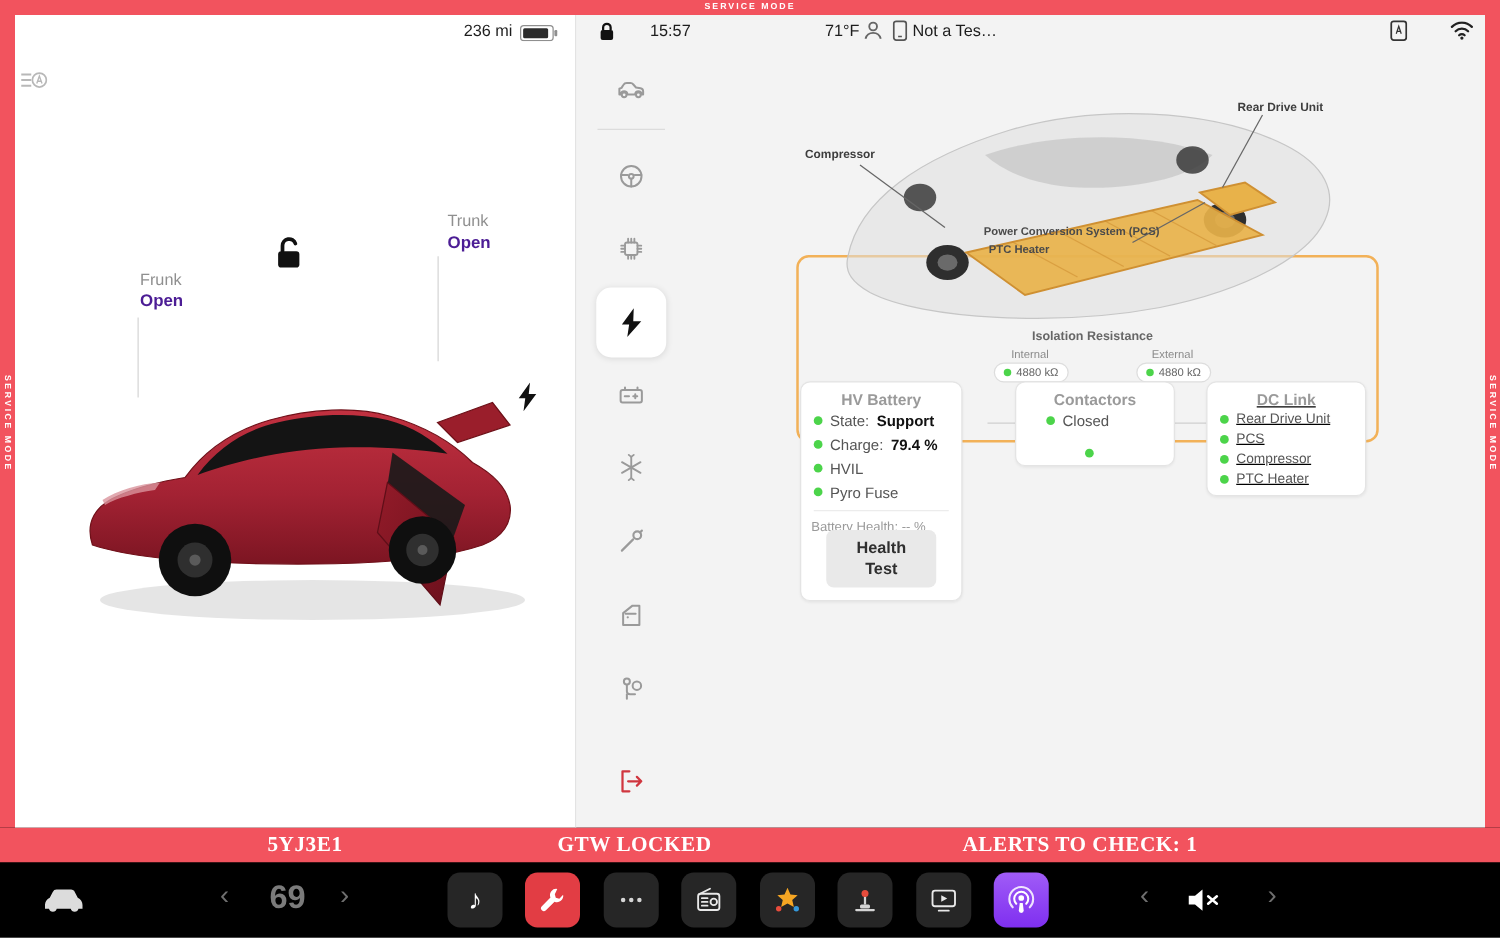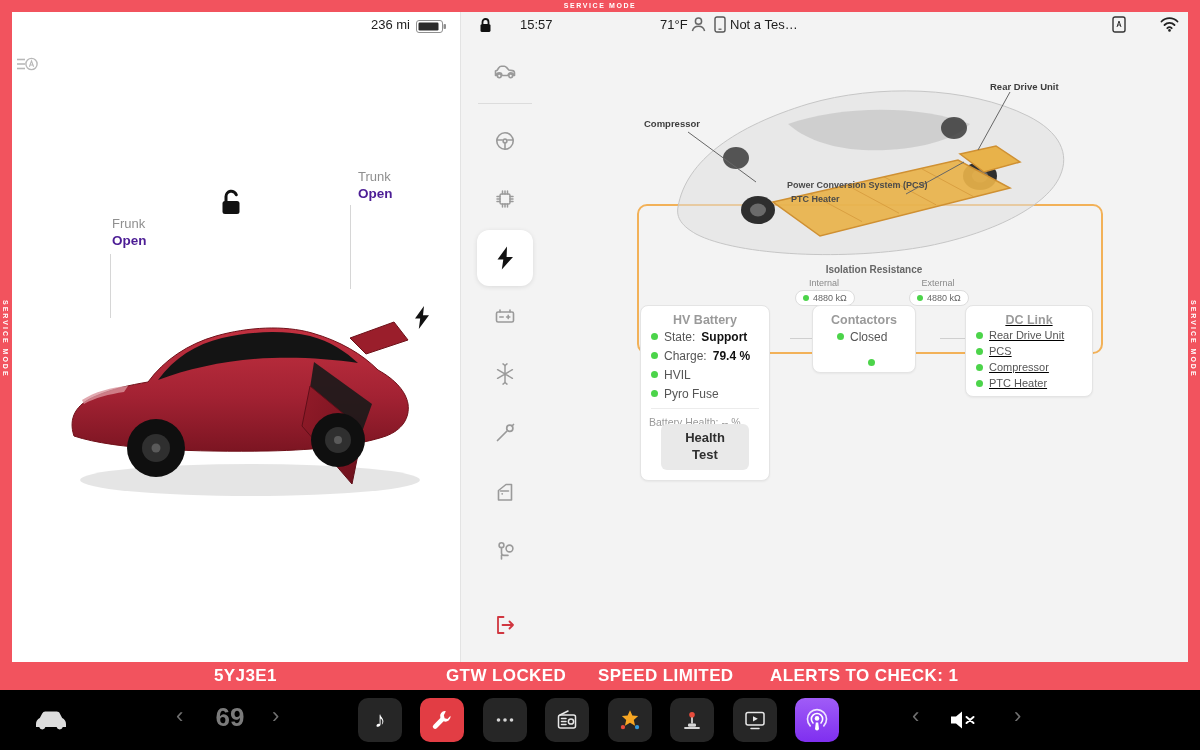--- a/index.html
+++ b/index.html
@@ -31,21 +31,21 @@
   .card-title{font-size:12.5px;color:#9a9a9a;font-weight:600;text-align:center;padding-top:7px;}
   .crow{display:flex;align-items:center;gap:6px;padding:2.5px 10px;font-size:12px;color:#555;white-space:nowrap;}
   .crow.small{font-size:11px;padding:2px 10px;}
   .dot{width:7px;height:7px;border-radius:50%;background:#4cd44a;flex:none;}
   .bold{color:#111;font-weight:700;}
   .hline{height:1px;background:#ececec;margin:5px 10px;}
   .health{font-size:10.5px;color:#9a9a9a;padding:2px 8px;white-space:nowrap;}
   .btn{position:absolute;left:20px;right:20px;bottom:10px;height:46px;background:#e9e9e9;border:none;border-radius:6px;font-family:"Liberation Sans",sans-serif;font-weight:700;font-size:13px;color:#2f2f2f;line-height:1.3;padding:0 12px;cursor:pointer;}
   .conn{height:1px;background:#cfcfcf;}
   
-  .bandtxt{top:662px;height:28px;line-height:28px;color:#fff;font-weight:700;font-size:17px;letter-spacing:.4px;white-space:nowrap;}
+  .bandtxt{top:662px;height:28px;line-height:28px;color:#fff;font-weight:700;font-size:17px;letter-spacing:.4px;white-space:nowrap;font-family:Liberation Serif, serif;}
   .launcher{left:0;top:690px;width:1200px;height:60px;background:#000;}
   .tile{position:absolute;top:698px;width:44px;height:44px;border-radius:10px;background:#262626;display:flex;align-items:center;justify-content:center;cursor:pointer;}
   .chev{position:absolute;top:704px;font-size:22px;color:#6f6f6f;line-height:24px;cursor:pointer;}
   .temp-num{position:absolute;top:702px;left:204px;width:52px;text-align:center;font-size:26px;font-weight:600;color:#7b7b7b;cursor:pointer;}
 </style>
 </head>
 <body>
 
 <div class="screen">
 
@@ -54,21 +54,20 @@
   </div>
   <div class="abs frame" style="left:0;top:12px;width:12px;height:650px;">
     <div class="abs vtext" style="left:2px;top:288px;">SERVICE MODE</div>
   </div>
   <div class="abs frame" style="left:1188px;top:12px;width:12px;height:650px;">
     <div class="abs vtext" style="left:2px;top:288px;">SERVICE MODE</div>
   </div>
   <div class="abs frame" style="left:0;top:662px;width:1200px;height:28px;">
     <span class="abs bandtxt" style="left:214px;top:0;">5YJ3E1</span>
     <span class="abs bandtxt" style="left:446px;top:0;">GTW LOCKED</span>
-    <span class="abs bandtxt" style="left:598px;top:0;">SPEED LIMITED</span>
     <span class="abs bandtxt" style="left:770px;top:0;">ALERTS TO CHECK: 1</span>
   </div>
 
   <div class="abs main">
     <div class="abs left-panel"></div>
 
     <span class="abs status-txt" style="left:338px;top:5px;width:60px;text-align:right;">236 mi</span>
     <svg class="abs" style="left:404px;top:8px;" width="30" height="13" viewBox="0 0 30 13">
       <rect x="0.5" y="0.5" width="26" height="12" rx="2.5" fill="none" stroke="#8f8f8f"></rect>
       <rect x="2.5" y="2.5" width="20" height="8" rx="1.2" fill="#2c2c2c"></rect>
@@ -272,21 +271,21 @@
         <span>Pyro Fuse</span>
       </div>
       <div class="hline"></div>
       <div class="health">
         <span>Battery Health:</span>
         <span>-- %</span>
       </div>
       <button class="btn">Health Test</button>
     </div>
 
-    <div class="abs card" style="left:800px;top:293px;width:104px;height:68px;z-index:3;">
+    <div class="abs card" style="left:800px;top:293px;width:128px;height:68px;z-index:3;">
       <div class="card-title">Contactors</div>
       <div class="crow" style="padding-left:24px;">
         <span class="dot"></span>
         <span>Closed</span>
       </div>
       <div class="dot" style="position:absolute;left:55px;bottom:6px;"></div>
     </div>
 
     <div class="abs card" style="left:953px;top:293px;width:128px;height:92px;z-index:3;text-decoration:underline;">
       <div class="card-title">DC Link</div>

